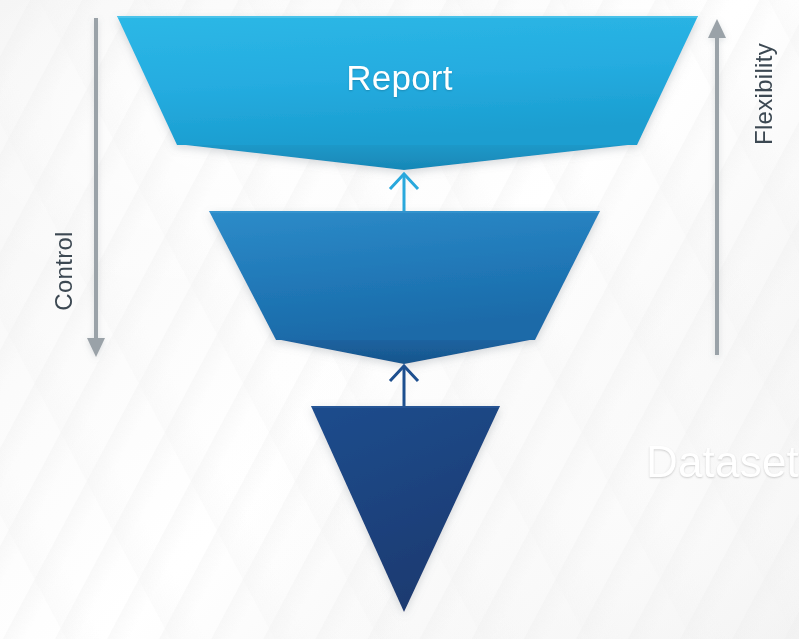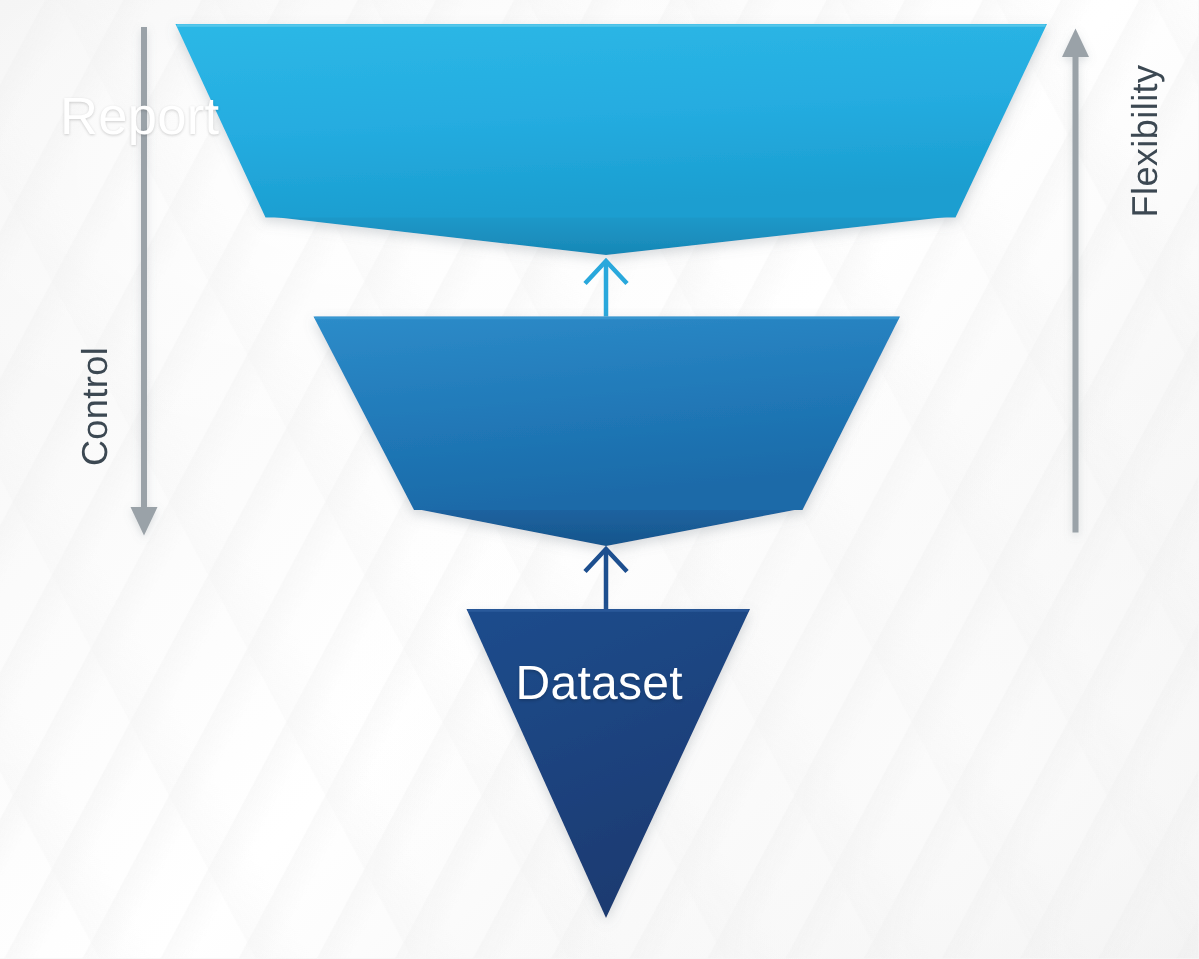--- a/index.html
+++ b/index.html
@@ -57,34 +57,34 @@
     font-weight: 400;
     letter-spacing: .2px;
     white-space: nowrap;
     text-shadow: 0 1px 2px rgba(0,0,0,.18);
     user-select: none;
   }
 
   #label-report {
     left: 0; right: 0;
     top: 58px;
+    text-align: center;
     font-size: 35px;
-    margin-left: 40px;
   }
   #label-datasource {
     left: 0; right: 0;
     top: 256px;
     text-align: center;
     font-size: 34px;
   }
   #label-dataset {
     left: 0; right: 0;
     top: 437px;
-    text-align: center;
-    font-size: 32px;
+    text-align: right;
+    font-size: 44px;
   }
 
   .axis-label {
     position: absolute;
     color: #3c4852;
     font-size: 24px;
     letter-spacing: .3px;
     white-space: nowrap;
     user-select: none;
   }

